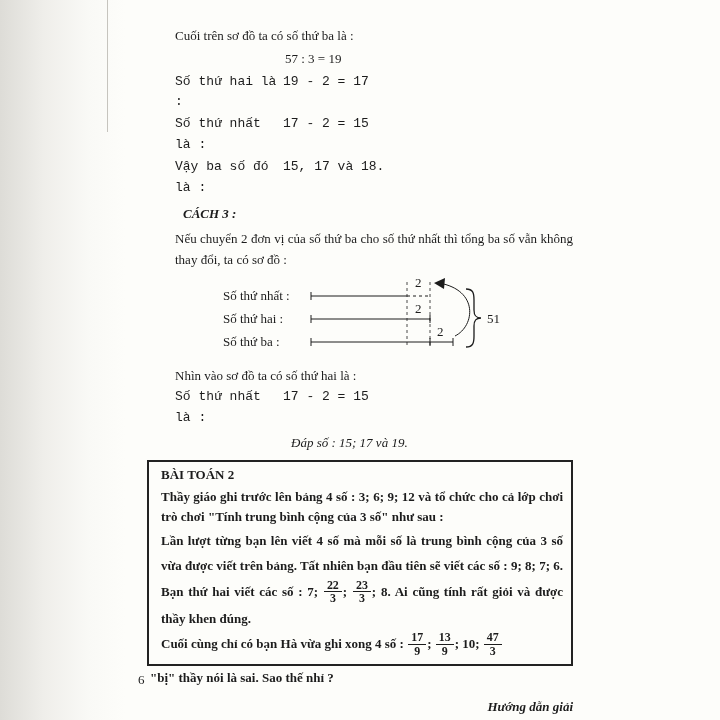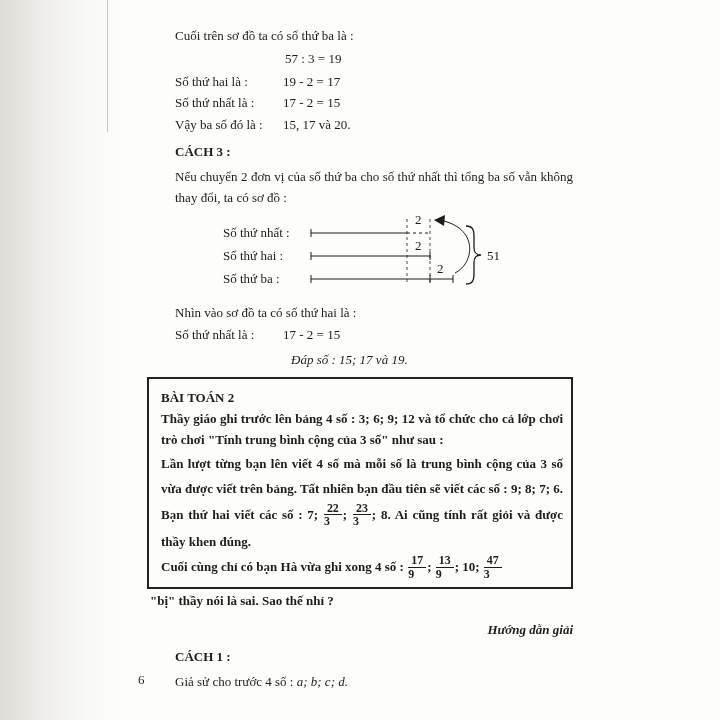--- a/index.html
+++ b/index.html
@@ -13,38 +13,38 @@
     overflow:hidden;
   }
   .gutter {
     position:absolute; left:0; top:0; bottom:0; width:125px;
     background:linear-gradient(to right,#dddcd7 0%,#efeeea 35%,#f9f9f6 70%,rgba(253,253,250,0) 100%);
   }
   .edge-line { position:absolute; left:107px; top:0; width:1px; height:132px; background:#c6c4be; }
   .content { position:absolute; left:175px; top:26px; width:398px; line-height:1.6; }
   .para { text-align:justify; }
   .eq { margin:2px 0 2px 110px; }
-  .kv { display:flex; margin:1px 0; }
+  .kv { display:flex; margin:1px 0;font-family:Liberation Mono, monospace; }
   .kv .k { width:108px; flex:none; }
-  .cach-head { font-weight:bold; margin:6px 0 4px; }
+  .cach-head { font-weight:bold; font-style:italic; margin:6px 8px 4px; }
   .diagram-wrap { margin:3px 0 1px 48px; }
   svg text { font-family:"Liberation Serif","DejaVu Serif",serif; font-size:13px; fill:#1c1c1c; }
   .dapso { font-style:italic; margin:4px 0 6px 116px; }
   .problem-box {
     margin:6px 0 0 -28px; width:426px;
     border:2px solid #222;
-    padding:9px 8px 6px 12px;
+    padding:3px 8px 6px 12px;
     font-weight:bold;
   }
   .pbox-title { margin-bottom:1px; }
   .pbox-para { text-align:justify; line-height:1.6; }
   .pbox-para.tall { line-height:1.95; }
   .frac {
     display:inline-block; vertical-align:middle;
-    text-align:left; line-height:1.05; font-size:0.92em;
+    text-align:center; line-height:1.05; font-size:0.92em;
     margin:0 1px; position:relative; top:-1px;
   }
   .frac .num { display:block; border-bottom:1px solid #1c1c1c; padding:0 3px 0; }
   .frac .den { display:block; padding-top:0; }
   .after-box { font-weight:bold; margin:2px 0 4px -25px; }
   .guide { font-weight:bold; font-style:italic; text-align:right; margin:8px 0 6px; }
   .final-var { font-style:italic; }
   .page-number { position:absolute; left:138px; top:672px; font-size:13px; }
 </style>
 </head>
@@ -61,21 +61,21 @@
   <div class="kv">
     <span class="k">Số thứ hai là :</span>
     <span>19 - 2 = 17</span>
   </div>
   <div class="kv">
     <span class="k">Số thứ nhất là :</span>
     <span>17 - 2 = 15</span>
   </div>
   <div class="kv">
     <span class="k">Vậy ba số đó là :</span>
-    <span>15, 17 và 20.</span>
+    <span>15, 17 và 18.</span>
   </div>
 
   <div class="cach-head">CÁCH 3 :</div>
   <p class="para">Nếu chuyển 2 đơn vị của số thứ ba cho số thứ nhất thì tổng ba số vẫn không thay đổi, ta có sơ đồ :</p>
 
   <div class="diagram-wrap">
     <svg width="330" height="84" viewBox="0 0 330 84">
       <text x="0" y="26">Số thứ nhất :</text>
       <text x="0" y="49">Số thứ hai :</text>
       <text x="0" y="72">Số thứ ba :</text>

